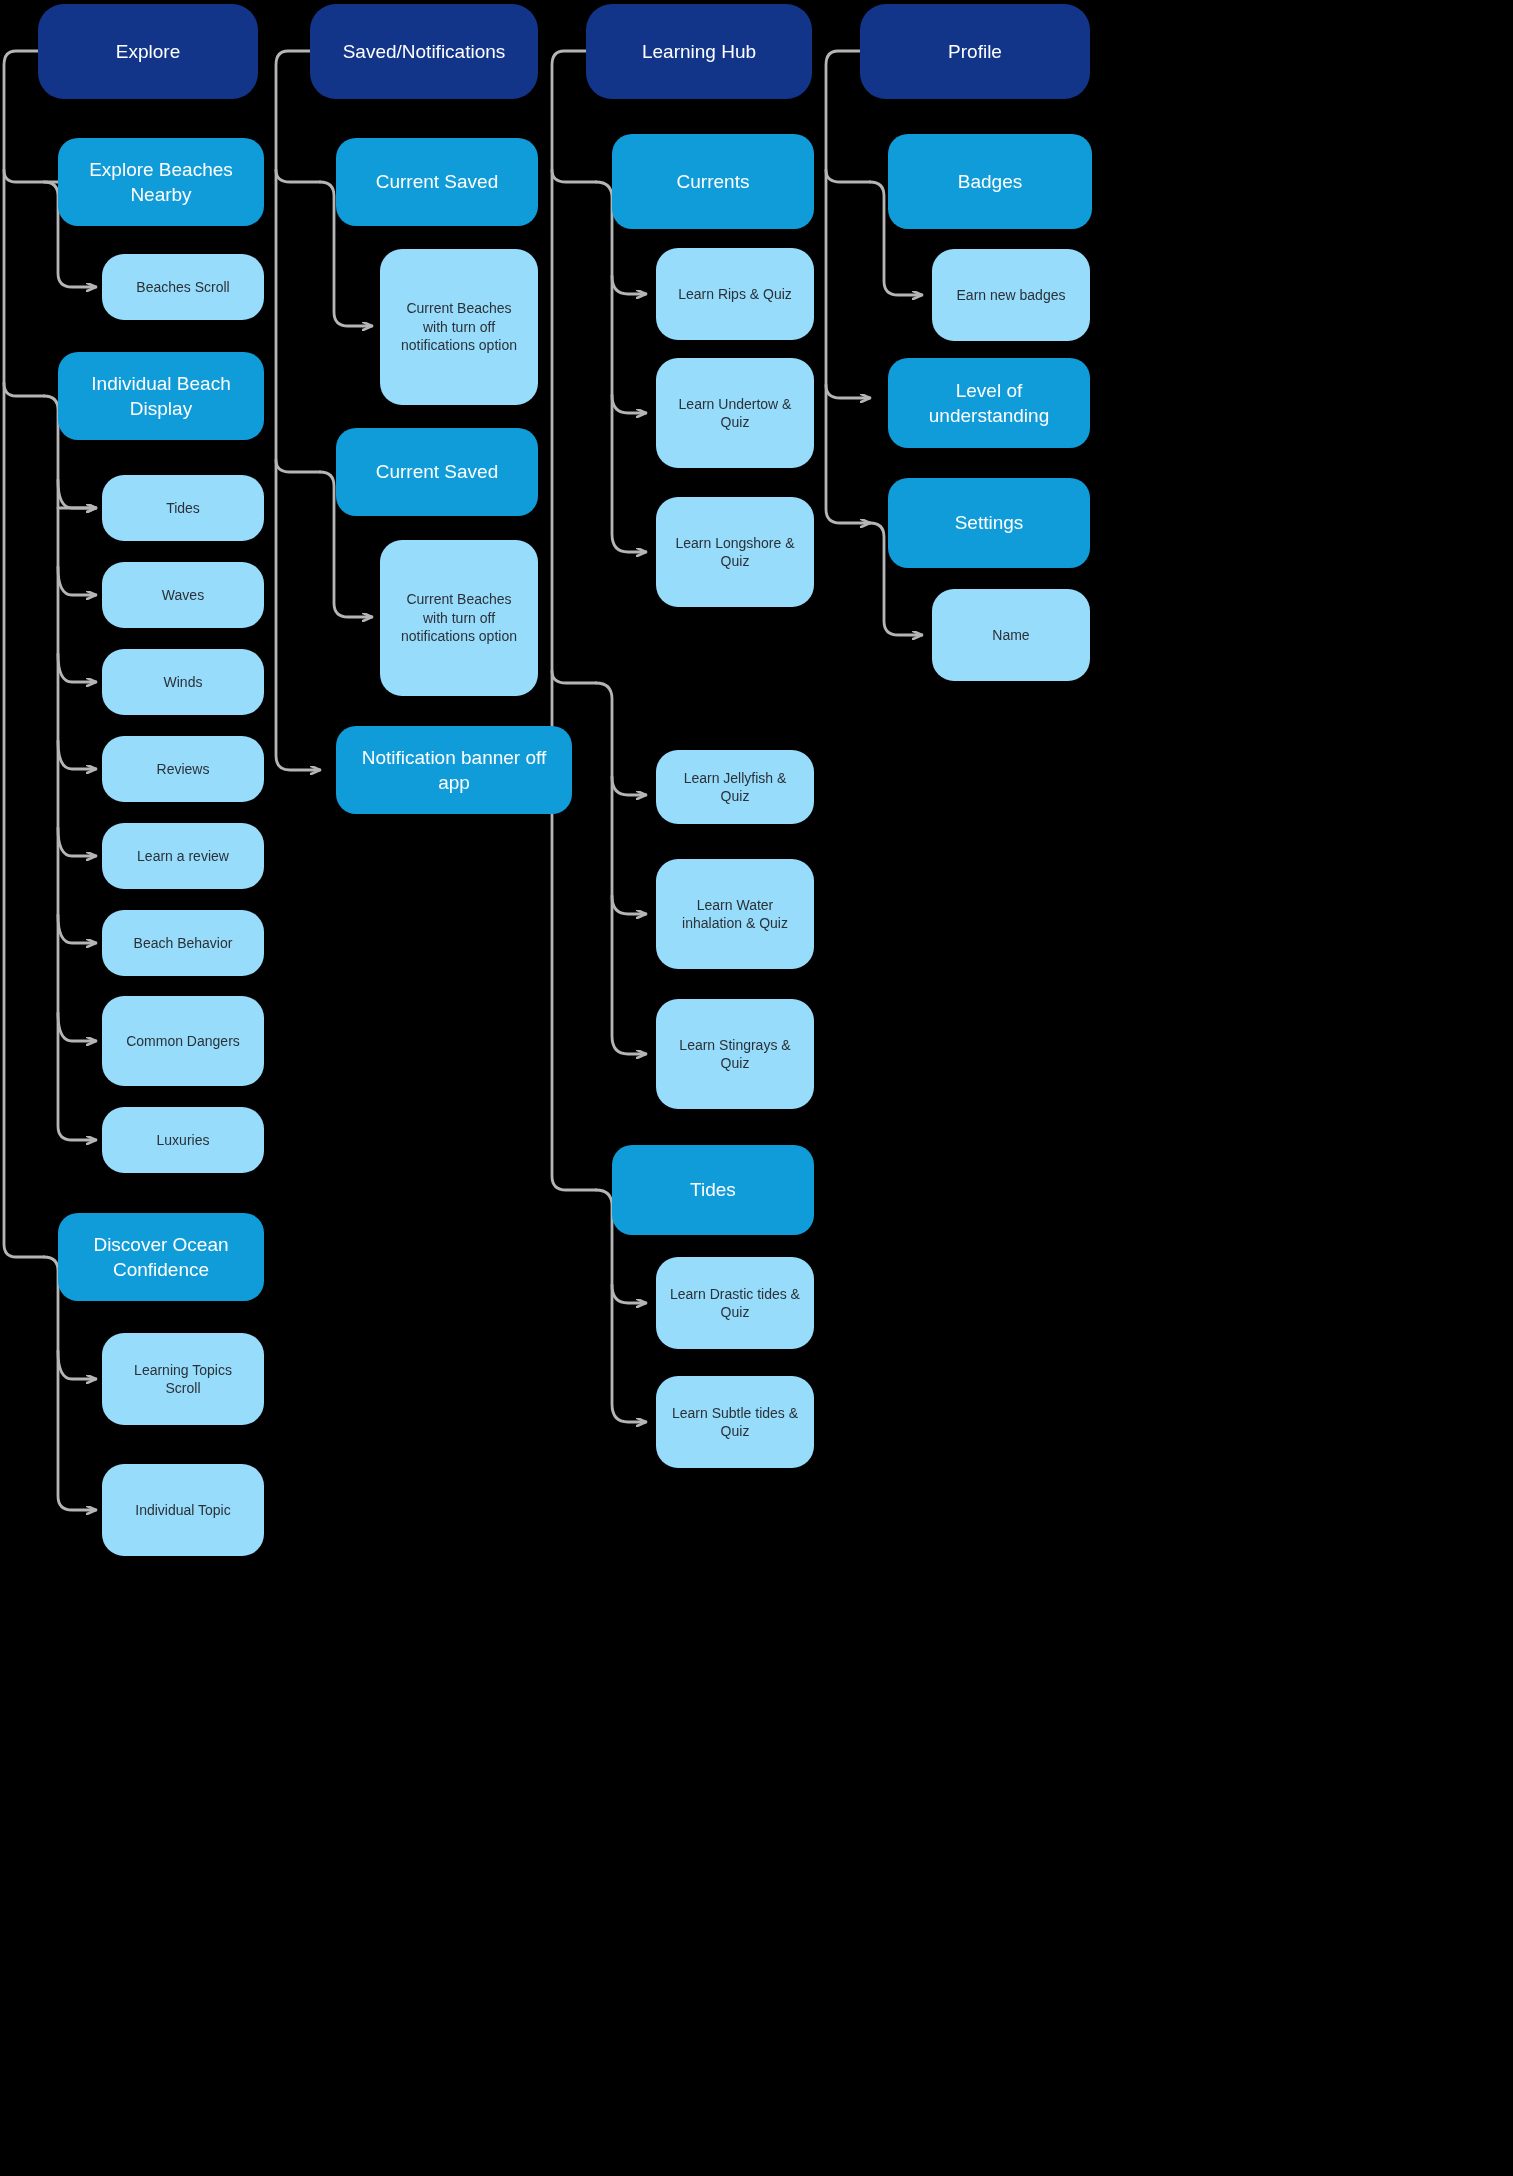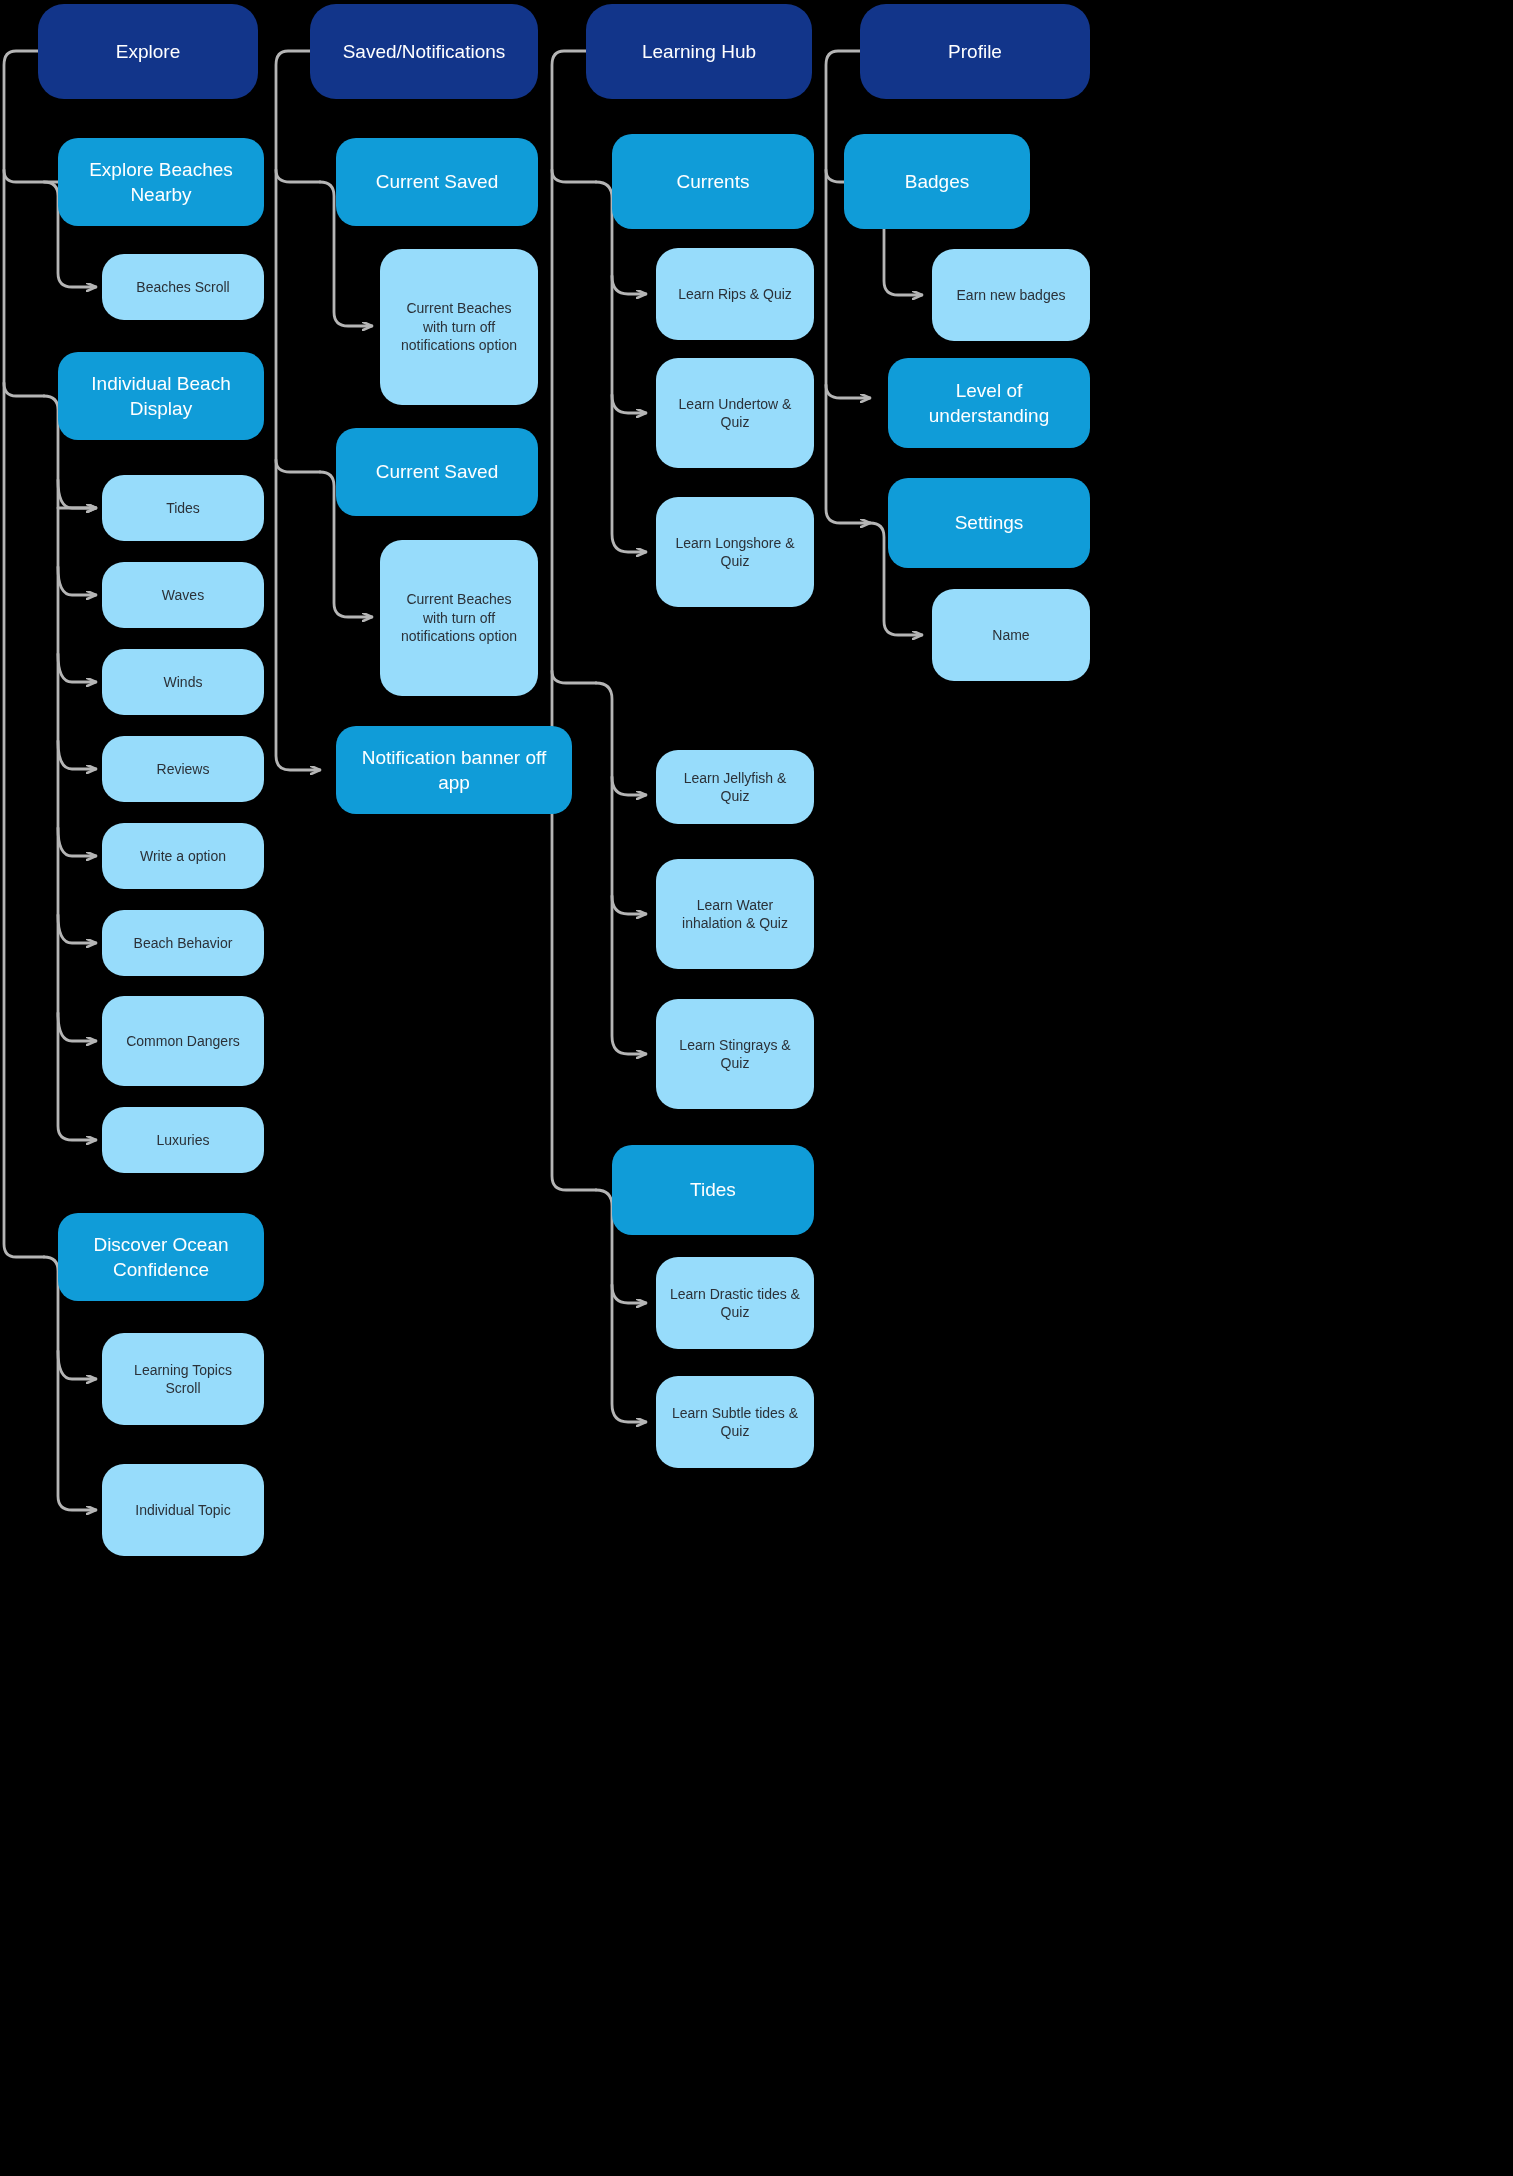--- a/index.html
+++ b/index.html
@@ -107,21 +107,21 @@
   <div class="node lvl2" style="left:102px;top:562px;width:162px;height:66px;">
     <span>Waves</span>
   </div>
   <div class="node lvl2" style="left:102px;top:649px;width:162px;height:66px;">
     <span>Winds</span>
   </div>
   <div class="node lvl2" style="left:102px;top:736px;width:162px;height:66px;">
     <span>Reviews</span>
   </div>
   <div class="node lvl2" style="left:102px;top:823px;width:162px;height:66px;">
-    <span>Write a option</span>
+    <span>Learn a review</span>
   </div>
   <div class="node lvl2" style="left:102px;top:910px;width:162px;height:66px;">
     <span>Beach Behavior</span>
   </div>
   <div class="node lvl2" style="left:102px;top:996px;width:162px;height:90px;">
     <span>Common Dangers</span>
   </div>
   <div class="node lvl2" style="left:102px;top:1107px;width:162px;height:66px;">
     <span>Luxuries</span>
   </div>
@@ -184,21 +184,21 @@
   <div class="node lvl2" style="left:656px;top:1376px;width:158px;height:92px;">
     <span>Learn Subtle tides &amp; Quiz</span>
   </div>
   <div class="node lvl2" style="left:656px;top:1257px;width:158px;height:92px;">
     <span>Learn Drastic tides &amp; Quiz</span>
   </div>
 
   <div class="node lvl0" style="left:860px;top:4px;width:230px;height:95px;">
     <span>Profile</span>
   </div>
-  <div class="node lvl1" style="left:844px;top:134px;width:186px;height:95px;">
+  <div class="node lvl1" style="left:888px;top:134px;width:204px;height:95px;">
     <span>Badges</span>
   </div>
   <div class="node lvl2" style="left:932px;top:249px;width:158px;height:92px;">
     <span>Earn new badges</span>
   </div>
   <div class="node lvl1" style="left:888px;top:358px;width:202px;height:90px;">
     <span>Level of understanding</span>
   </div>
   <div class="node lvl1" style="left:888px;top:478px;width:202px;height:90px;">
     <span>Settings</span>

